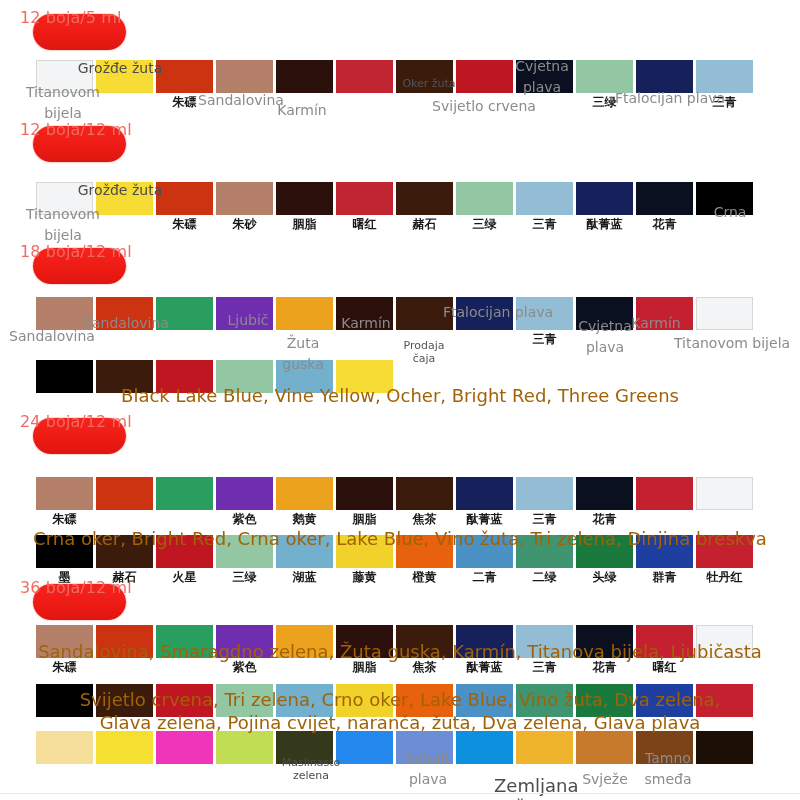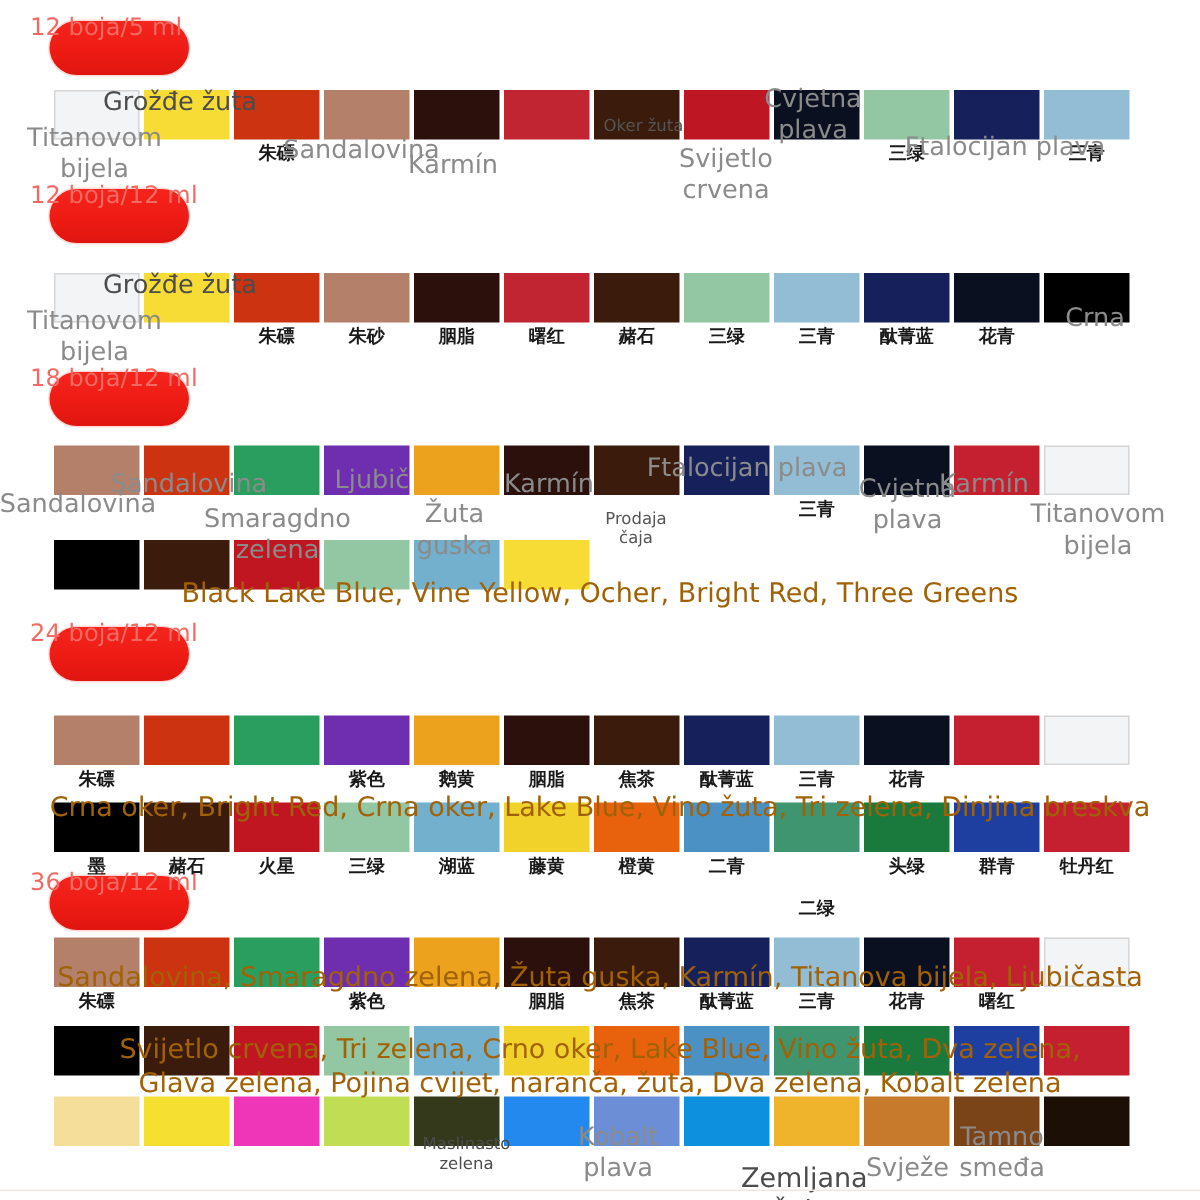--- a/index.html
+++ b/index.html
@@ -46,21 +46,21 @@
     color:#1a1a1a;
     font-weight:700;
     white-space:nowrap;
     font-family:"DejaVu Sans","Liberation Sans",sans-serif;
   }
 
   
   .ov{
     position:absolute;
     color:#8b8b8b;
-    font-size:17px;
+    font-size:14px;
     line-height:21px;
     text-align:center;
     white-space:nowrap;
     pointer-events:none;
   }
   .ov.w2{white-space:normal;text-align:center;}
   .ov.small{font-size:11px;color:#555;line-height:13px;}
   .ov.dark{color:#4c4c4c;}
 
   
@@ -174,21 +174,21 @@
     <div class="cn" style="width: 57px; left: 216px; top: 569px; height: 14px;">三绿</div>
     <div class="sw" style="background: rgb(114, 176, 206); width: 57px; left: 276px; top: 535px; height: 33px;"></div>
     <div class="cn" style="width: 57px; left: 276px; top: 569px; height: 14px;">湖蓝</div>
     <div class="sw" style="background: rgb(240, 210, 42); width: 57px; left: 336px; top: 535px; height: 33px;"></div>
     <div class="cn" style="width: 57px; left: 336px; top: 569px; height: 14px;">藤黄</div>
     <div class="sw" style="background: rgb(232, 98, 14); width: 57px; left: 396px; top: 535px; height: 33px;"></div>
     <div class="cn" style="width: 57px; left: 396px; top: 569px; height: 14px;">橙黄</div>
     <div class="sw" style="background: rgb(76, 145, 196); width: 57px; left: 456px; top: 535px; height: 33px;"></div>
     <div class="cn" style="width: 57px; left: 456px; top: 569px; height: 14px;">二青</div>
     <div class="sw" style="background: rgb(63, 149, 112); width: 57px; left: 516px; top: 535px; height: 33px;"></div>
-    <div class="cn" style="width: 57px; left: 516px; top: 569px; height: 14px; margin-top: 28px;">二绿</div>
+    <div class="cn" style="width: 57px; left: 516px; top: 569px; height: 14px;">二绿</div>
     <div class="sw" style="background: rgb(26, 122, 62); width: 57px; left: 576px; top: 535px; height: 33px;"></div>
     <div class="cn" style="width: 57px; left: 576px; top: 569px; height: 14px;">头绿</div>
     <div class="sw" style="background: rgb(30, 63, 160); width: 57px; left: 636px; top: 535px; height: 33px;"></div>
     <div class="cn" style="width: 57px; left: 636px; top: 569px; height: 14px;">群青</div>
     <div class="sw" style="background: rgb(197, 32, 47); width: 57px; left: 696px; top: 535px; height: 33px;"></div>
     <div class="cn" style="width: 57px; left: 696px; top: 569px; height: 14px;">牡丹红</div>
     <div class="sw" style="background: rgb(180, 128, 106); width: 57px; left: 36px; top: 625px; height: 33px;"></div>
     <div class="cn" style="width: 57px; left: 36px; top: 659px; height: 14px;">朱磦</div>
     <div class="sw" style="background: rgb(204, 51, 17); width: 57px; left: 96px; top: 625px; height: 33px;"></div>
     <div class="sw" style="background: rgb(42, 158, 94); width: 57px; left: 156px; top: 625px; height: 33px;"></div>
@@ -238,33 +238,32 @@
     <div class="ov" style="left: 252px; top: 100px; width: 100px;">Karmín</div>
     <div class="ov small" style="left: 389px; top: 77px; width: 80px;">Oker žuta</div>
     <div class="ov w2" style="left: 432px; top: 96px; width: 104px;">Svijetlo crvena</div>
     <div class="ov w2" style="left: 494px; top: 56px; width: 96px;">Cvjetna plava</div>
     <div class="ov" style="left: 560px; top: 88px; width: 220px;">Ftalocijan plava</div>
     <div class="ov w2" style="left: 8px; top: 204px; width: 110px;">Titanovom bijela</div>
     <div class="ov w2 dark" style="left: 60px; top: 180px; width: 120px;">Grožđe žuta</div>
     <div class="ov" style="left: 700px; top: 202px; width: 60px;">Crna</div>
     <div class="ov" style="left: -8px; top: 326px; width: 120px;">Sandalovina</div>
     <div class="ov" style="left: 66px; top: 313px; width: 120px;">Sandalovina</div>
-    <div class="ov w2" style="left: 130px; top: 336px; width: 110px;">Smaragdno zelena</div>
     <div class="ov" style="left: 208px; top: 310px; width: 80px;">Ljubič</div>
     <div class="ov w2" style="left: 268px; top: 333px; width: 70px;">Žuta guska</div>
     <div class="ov" style="left: 326px; top: 313px; width: 80px;">Karmín</div>
     <div class="ov small w2" style="left: 396px; top: 339px; width: 56px;">Prodaja čaja</div>
     <div class="ov" style="left: 398px; top: 302px; width: 200px;">Ftalocijan plava</div>
     <div class="ov w2" style="left: 566px; top: 316px; width: 78px;">Cvjetna plava</div>
     <div class="ov" style="left: 616px; top: 313px; width: 80px;">Karmín</div>
     <div class="ov w2" style="left: 672px; top: 333px; width: 120px;">Titanovom bijela</div>
     <div class="ov small w2 dark" style="left: 266px; top: 756px; width: 90px;">Maslinasto zelena</div>
-    <div class="ov w2" style="left: 372px; top: 748px; width: 80px;">Kobalt plava</div>
+    <div class="ov w2" style="left: 388px; top: 748px; width: 80px;">Kobalt plava</div>
     <div class="ov w2 dark" style="font-size: 18px; left: 494px; top: 775px; width: 82px;">Zemljana žuta</div>
     <div class="ov" style="left: 560px; top: 769px; width: 90px;">Svježe</div>
     <div class="ov w2" style="left: 626px; top: 748px; width: 84px;">Tamno smeđa</div>
     <div class="sent" style="left: 0px; top: 384px; width: 800px;">Black Lake Blue, Vine Yellow, Ocher, Bright Red, Three Greens</div>
     <div class="sent wrap" style="left: 0px; top: 640px; width: 800px;">Sandalovina, Smaragdno zelena, Žuta guska, Karmín, Titanova bijela, Ljubičasta</div>
     <div class="sent wrap" style="left: 0px; top: 527px; width: 800px;">Crna oker, Bright Red, Crna oker, Lake Blue, Vino žuta, Tri zelena, Dinjina breskva</div>
     <div class="sent" style="left: 0px; top: 688px; width: 800px;">Svijetlo crvena, Tri zelena, Crno oker, Lake Blue, Vino žuta, Dva zelena,</div>
-    <div class="sent" style="left: 0px; top: 711px; width: 800px;">Glava zelena, Pojina cvijet, naranča, žuta, Dva zelena, Kobalt zelena</div>
+    <div class="sent" style="left: 0px; top: 711px; width: 800px;">Glava zelena, Pojina cvijet, naranča, žuta, Dva zelena, Glava plava</div>
     <div class="divider" style="left: 0px; top: 793px; width: 800px; height: 1px;"></div>
   </div>
 
 </body></html>

